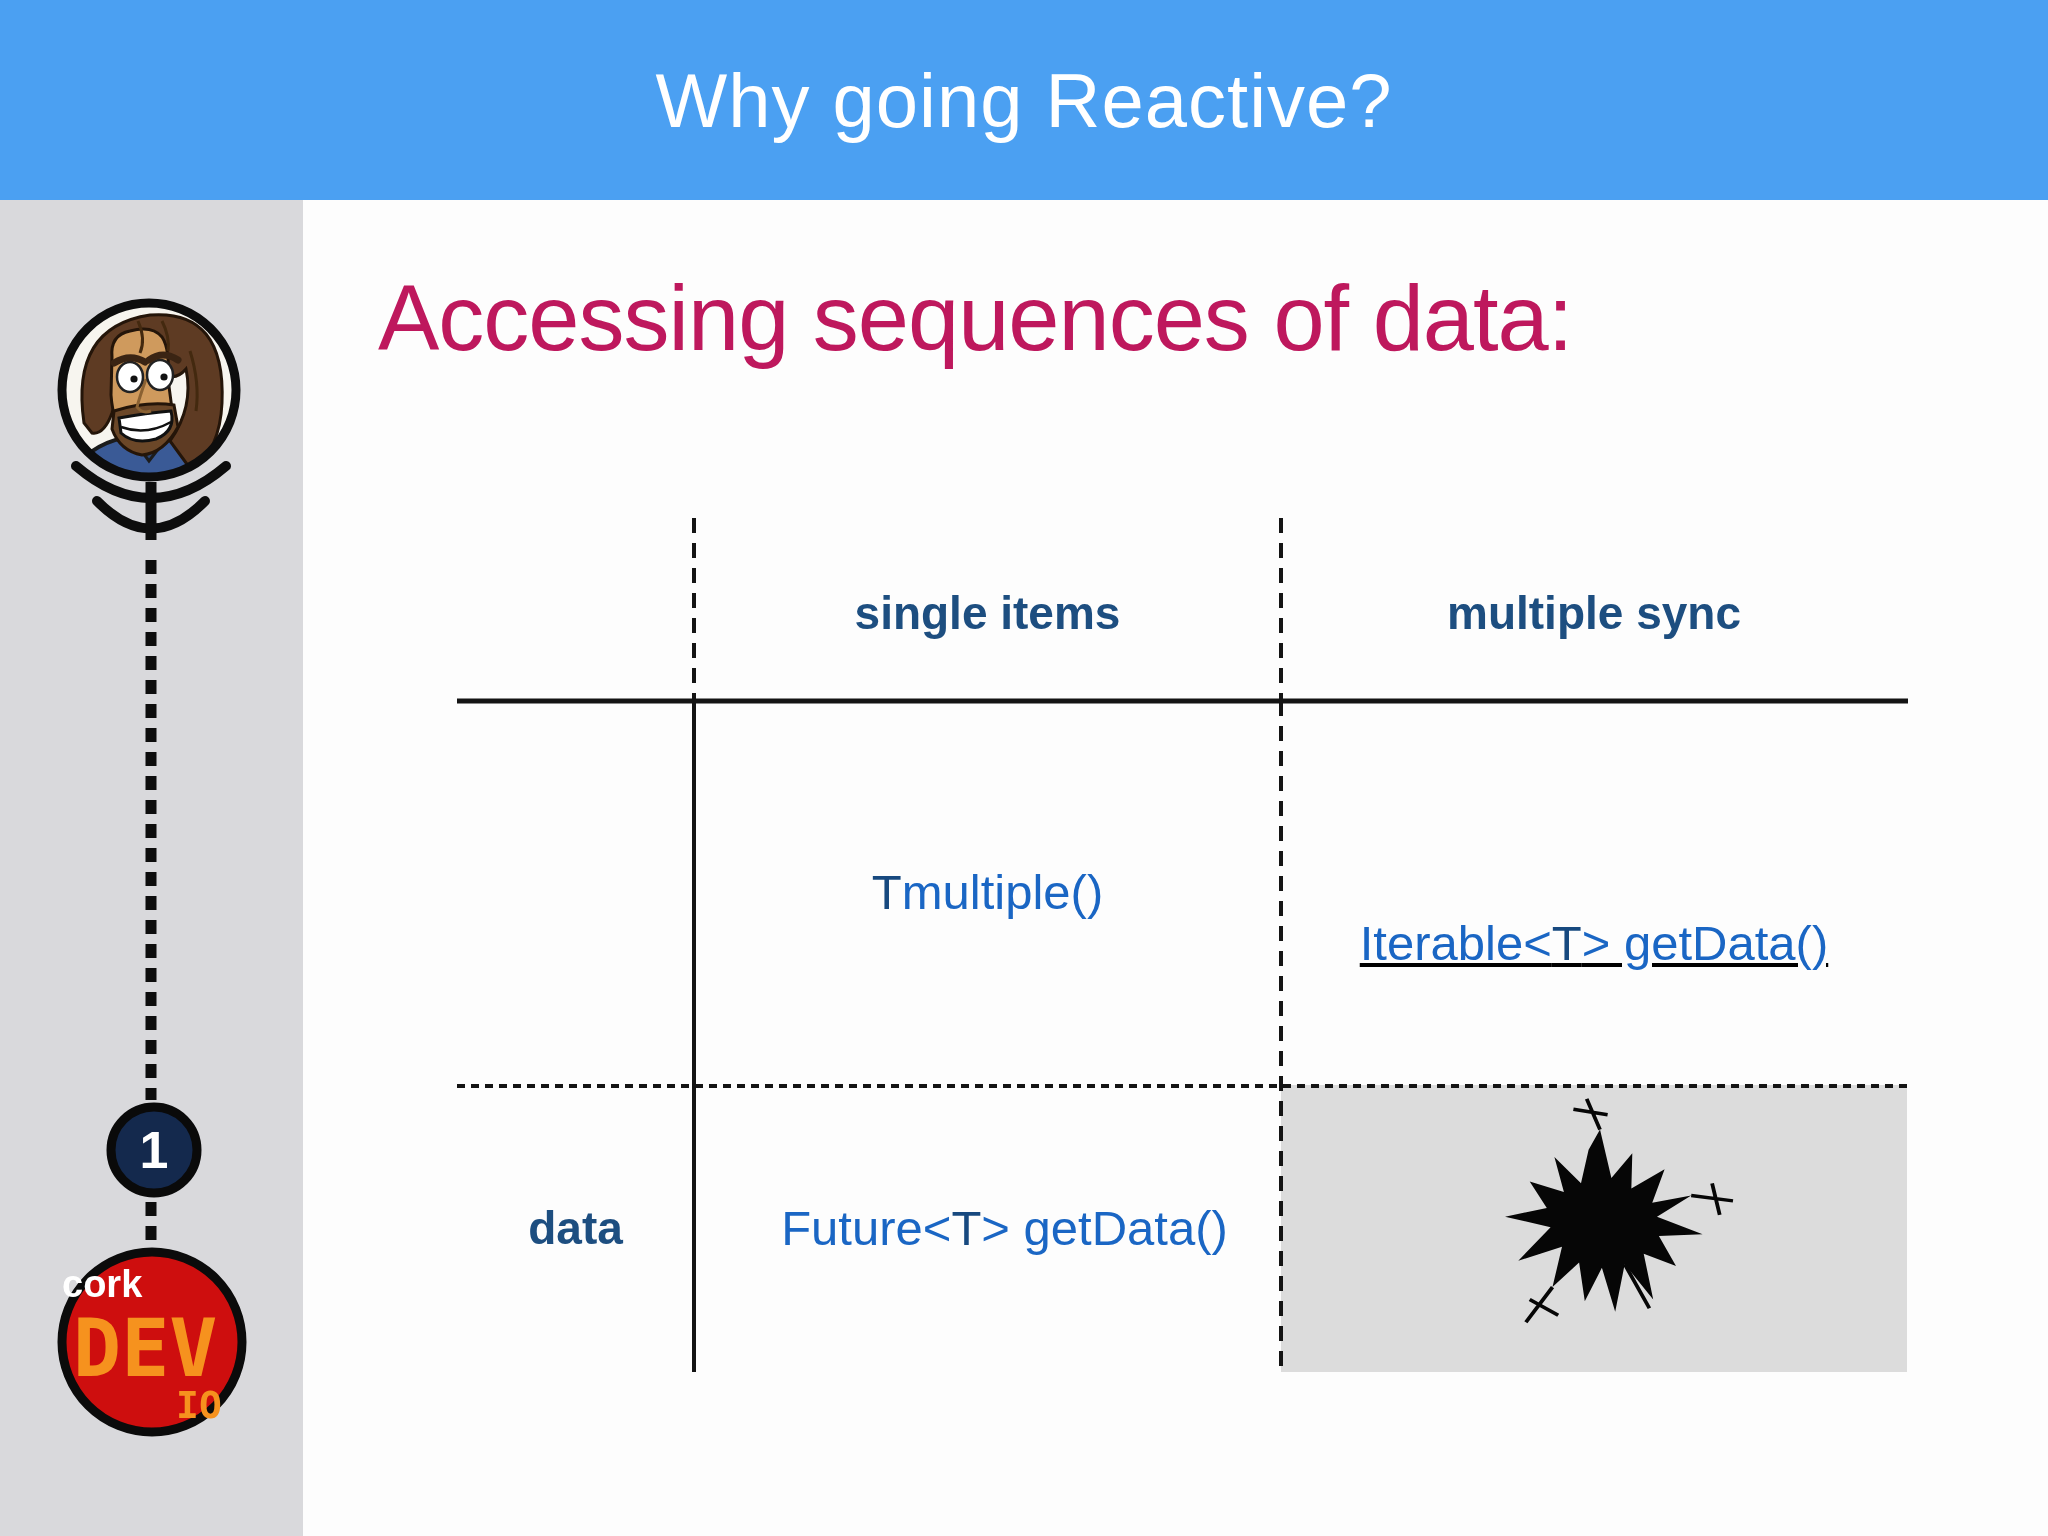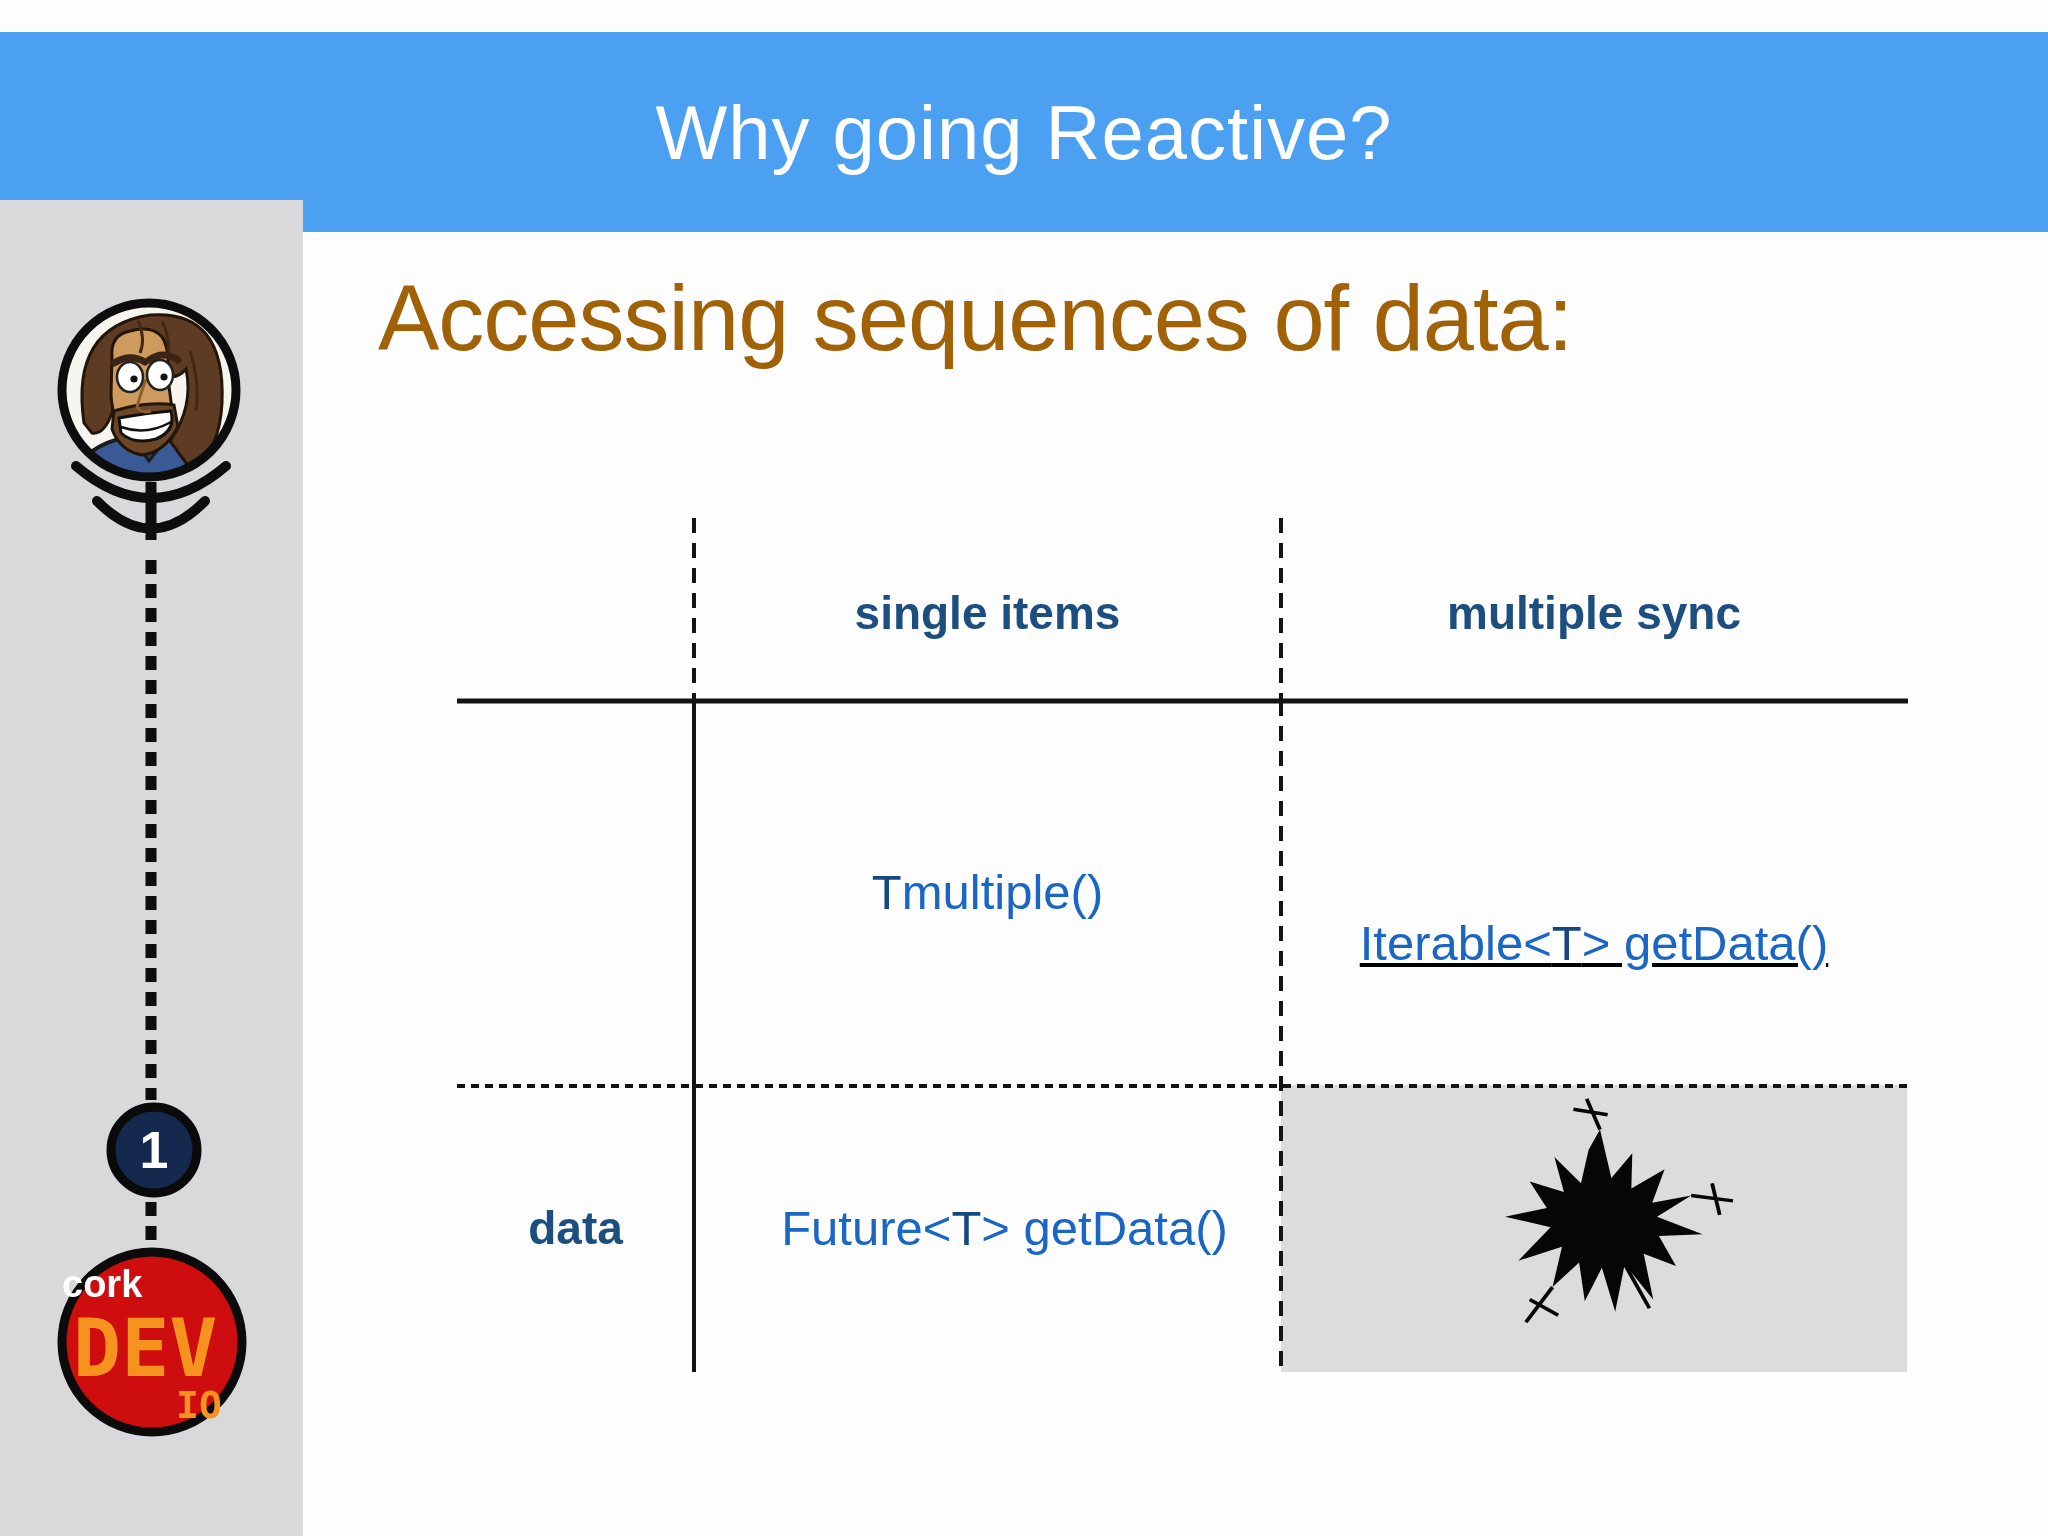--- a/index.html
+++ b/index.html
@@ -3,34 +3,34 @@
 <meta charset="utf-8">
 <style>
   html,body{margin:0;padding:0;background:#ffffff;}
   #stage{
     position:relative;width:2048px;height:1536px;overflow:hidden;
     background:#fdfdfd;font-family:"Liberation Sans",sans-serif;
   }
   
   .header{
     position:absolute;left:0;top:0;width:2048px;height:200px;
-    background:#4ba0f2;display:flex;align-items:center;justify-content:center;margin-top:32px;
+    background:#4ba0f2;display:flex;align-items:center;justify-content:center;
   }
   .header .title{
     color:#ffffff;font-size:76px;font-weight:300;letter-spacing:1px;
   }
   
   .sidebar{
     position:absolute;left:0;top:200px;width:303px;height:1336px;
     background:#d9d9dc;
   }
   
   .heading{
     position:absolute;left:378px;top:266px;width:1500px;
-    color:#a16207;font-size:92px;font-weight:400;letter-spacing:-1px;
+    color:#be185d;font-size:92px;font-weight:400;letter-spacing:-1px;
   }
   
   .tcell{
     position:absolute;display:flex;align-items:center;justify-content:center;
     text-align:center;white-space:nowrap;
   }
   .col-head,.row-head{color:#1d4e80;font-size:46px;font-weight:700;}
   .code{font-size:49px;font-weight:400;}
   .code .blue{color:#1a66c4;}
   .code .dark{color:#17497f;font-weight:500;}

